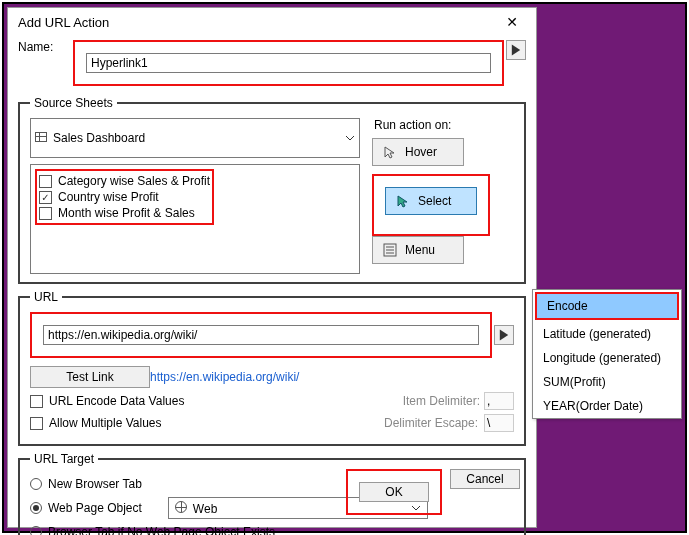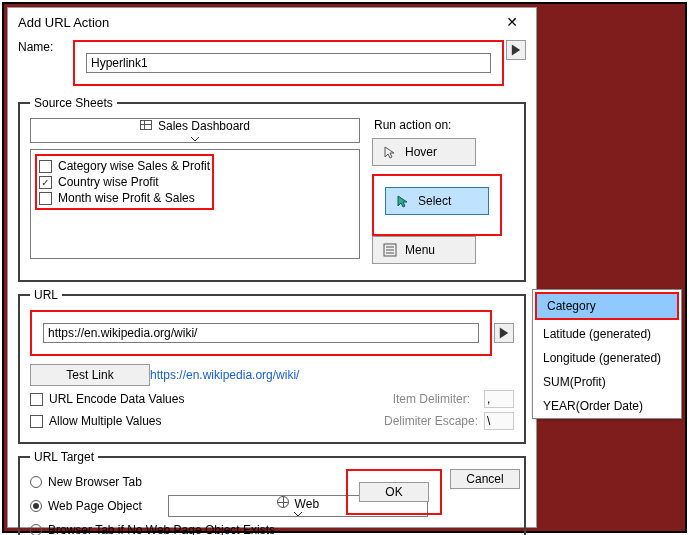--- a/index.html
+++ b/index.html
@@ -1,53 +1,53 @@
 <!DOCTYPE html>
 <html><head>
 <meta charset="utf-8">
 <style>
 * { box-sizing: border-box; font-family: "Segoe UI", Tahoma, sans-serif; font-size: 12px; }
 body { margin: 0; background: #fff; }
-.outer { border: 2px solid #000; width: 685px; height: 531px; margin: 2px; position: relative; background: #7f1d1d; }
+.outer { border: 2px solid #000; width: 685px; height: 531px; margin: 2px; position: relative; background: #701a75; }
 .dialog { border: 1px solid #999; width: 530px; height: 521px; margin: 3px; background: #fff; position: relative; }
 .titlebar { display: flex; align-items: center; justify-content: space-between; padding: 6px 10px; }
 .titlebar .t { font-size: 13px; }
 .close { font-size: 14px; padding: 0 8px; }
 .row { display: flex; align-items: flex-start; padding: 4px 10px; }
 .label { width: 55px; }
 .red { border: 2px solid #e11; padding: 11px; }
 .name-wrap { flex: 1; display: flex; }
 .name-in { flex: 1; border: 1px solid #7a7a7a; padding: 2px 4px; height: 20px; }
 .caret-btn { width: 20px; height: 20px; border: 1px solid #999; background: #f0f0f0; display: flex; align-items: center; justify-content: center; margin-left: 2px; }
 fieldset { border: 2px solid #404040; margin: 6px 10px; padding: 8px 10px; }
 legend { padding: 0 4px; }
 .ss-body { display: flex; gap: 12px; }
-.combo { border: 1px solid #7a7a7a; height: 25px; display: flex; align-items: center; padding: 0 4px; justify-content: space-between; margin-bottom: 6px; width: 330px; flex-direction: column; }
+.combo { border: 1px solid #7a7a7a; height: 40px; display: flex; align-items: center; padding: 0 4px; justify-content: space-between; margin-bottom: 6px; width: 330px; }
 .combo .grid-ic { width: 12px; height: 10px; border: 1px solid #555; display: inline-block; margin-right: 6px; position: relative; }
 .combo .grid-ic::before { content:""; position:absolute; left:3px; top:0; bottom:0; border-left:1px solid #555; }
 .combo .grid-ic::after { content:""; position:absolute; top:3px; left:0; right:0; border-top:1px solid #555; }
 .listbox { border: 1px solid #7a7a7a; height: 110px; width: 330px; padding: 4px; background:#fff; }
 .check-row { display: flex; align-items: center; gap: 6px; padding: 1px 0; text-align: center; }
 .chk { width: 13px; height: 13px; border: 1px solid #555; display:inline-flex; align-items:center; justify-content:center; font-size:10px; color:#333; }
 .run-col { flex: 1; }
 .run-title { margin-bottom: 6px; padding-left: 2px; }
-.act-btn { width: 104px; height: 28px; border: 1px solid #999; background: #f0f0f0; display:flex; align-items:center; gap:8px; padding:0 10px; margin-bottom:8px; }
+.act-btn { width: 92px; height: 28px; border: 1px solid #999; background: #f0f0f0; display:flex; align-items:center; gap:8px; padding:0 10px; margin-bottom:8px; }
 .act-btn.selected { background:#bfe3ff; border-color:#2a7ab0; }
 .ic { width:14px; height:14px; display:inline-block; }
 .url-wrap { display:flex; align-items:center; }
 .url-in { flex:1; border:1px solid #7a7a7a; padding:2px 4px; height:20px; }
 .test-btn { width:120px; height:22px; border:1px solid #999; background:#f0f0f0; }
 .link { color:#1a5fd0; }
 .form-line { display:flex; align-items:center; justify-content:space-between; margin:4px 0; }
 .delim-lbl { color:#888; }
 .mini-in { width:30px; height:18px; border:1px solid #ccc; background:#fafafa; }
 .radio-row { display:flex; align-items:center; gap:6px; padding:3px 0; }
 .radio { width:12px; height:12px; border:1px solid #555; border-radius:50%; display:inline-flex; align-items:center; justify-content:center; }
 .radio.on::after { content:""; width:6px; height:6px; background:#333; border-radius:50%; }
-.web-combo { border:1px solid #7a7a7a; height:22px; width:260px; display:flex; align-items:center; padding:0 6px; justify-content:space-between; margin-left:20px;flex-direction:column; }
+.web-combo { border:1px solid #7a7a7a; height:22px; width:260px; display:flex; align-items:center; padding:0 6px; justify-content:space-between; margin-left:20px; }
 .globe { width:12px; height:12px; border:1px solid #555; border-radius:50%; display:inline-block; margin-right:6px; position:relative; }
 .globe::before { content:""; position:absolute; left:5px; top:0; bottom:0; border-left:1px solid #555; }
 .globe::after { content:""; position:absolute; top:5px; left:0; right:0; border-top:1px solid #555; }
 .btn-row { display:flex; justify-content:flex-end; gap:8px; padding:8px 12px; position:absolute; bottom:4px; right:4px; }
 .btn { width:70px; height:20px; border:1px solid #999; background:#f0f0f0; }
 .popup { position:absolute; right:3px; top:285px; width:150px; background:#fff; border:1px solid #888; box-shadow:1px 1px 3px rgba(0,0,0,.2); }
 .popup-item { padding:5px 10px; }
 .popup-item.sel { background:#8fc9ff; }
 .popup-red { border:2px solid #e11; margin:2px; }
 .checks-red { border:2px solid #e11; padding:2px; display:inline-block; }
@@ -145,21 +145,21 @@
       </div>
       <div style="display:flex; align-items:center; margin-top:8px;">
         <button class="test-btn">Test Link</button>
         <span class="link">https://en.wikipedia.org/wiki/</span>
       </div>
       <div class="form-line">
         <label class="check-row">
             <span class="chk"></span>
             <span>URL Encode Data Values</span>
           </label>
-        <span style="display:flex; gap:14px; align-items:center;">
+        <span style="display:flex; gap:4px; align-items:center;">
             <span class="delim-lbl">Item Delimiter:</span>
             <input class="mini-in" value="," style="">
           </span>
       </div>
       <div class="form-line">
         <label class="check-row">
             <span class="chk"></span>
             <span>Allow Multiple Values</span>
           </label>
         <span style="display:flex; gap:6px; align-items:center;">
@@ -192,20 +192,20 @@
     </fieldset>
 
     <div class="btn-row">
       <span class="red"><button class="btn">OK</button></span>
       <button class="btn">Cancel</button>
     </div>
   </div>
 
   <div class="popup">
     <div class="popup-red">
-      <div class="popup-item sel">Category</div>
+      <div class="popup-item sel">Encode</div>
     </div>
     <div class="popup-item">Latitude (generated)</div>
     <div class="popup-item">Longitude (generated)</div>
     <div class="popup-item">SUM(Profit)</div>
     <div class="popup-item">YEAR(Order Date)</div>
   </div>
 </div>
 
 </body></html>

